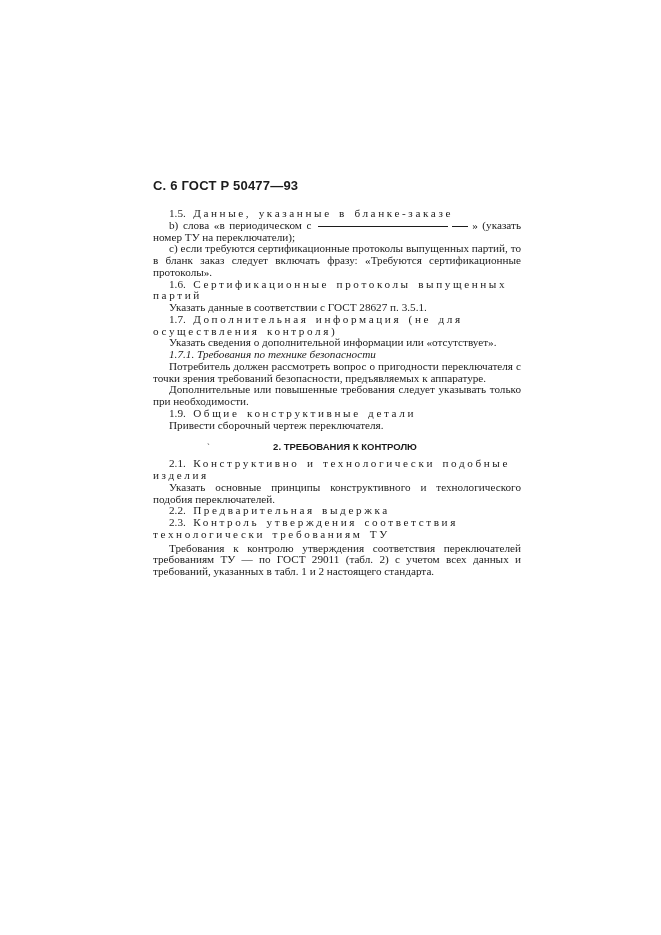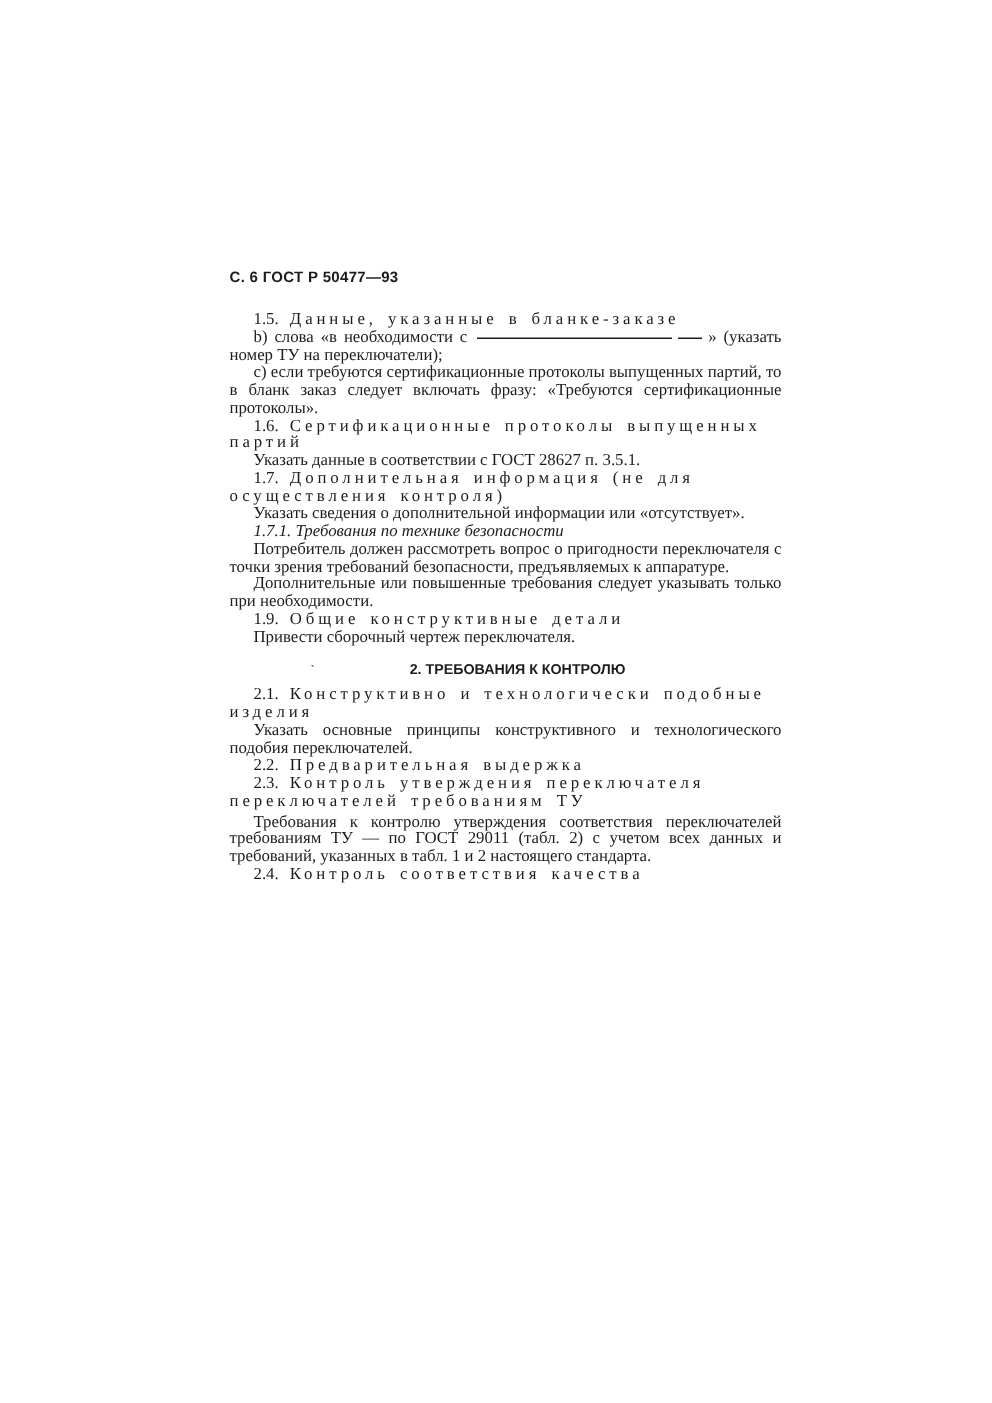--- a/index.html
+++ b/index.html
@@ -17,21 +17,21 @@
     }
     .page {
       position: absolute;
       left: 153px;
       top: 180px;
       width: 368px;
     }
     .running-head {
       font-family: "Liberation Sans", "DejaVu Sans", sans-serif;
       font-weight: bold;
-      font-size: 10px;
+      font-size: 13px;
       letter-spacing: 0.2px;
       margin: 0 0 16px 0;
       line-height: 12px;
       height: 12px;
     }
     .p {
       font-size: 11.2px;
       line-height: 11.75px;
       margin: 0;
       text-align: justify;
@@ -80,21 +80,21 @@
     .gap-small { height: 2px; }
   </style>
 </head>
 <body>
 
 <div class="page">
 
   <div class="running-head">С. 6 ГОСТ Р 50477—93</div>
 
   <p class="p spaced"><span class="num">1.5.</span> <span>Данные, указанные в бланке-заказе</span></p>
-  <p class="p"><span>b) слова «в необходимости с</span> <span class="blank-line"></span><span class="blank-short"></span><span>» (указать номер ТУ на переключатели);</span></p>
+  <p class="p"><span>b) слова «в периодическом с</span> <span class="blank-line"></span><span class="blank-short"></span><span>» (указать номер ТУ на переключатели);</span></p>
   <p class="p">с) если требуются сертификационные протоколы выпущенных партий, то в бланк заказ следует включать фразу: «Требуются сертификационные протоколы».</p>
 
   <p class="p spaced"><span class="num">1.6.</span> <span>Сертификационные протоколы выпущенных партий</span></p>
   <p class="p">Указать данные в соответствии с ГОСТ 28627 п. 3.5.1.</p>
 
   <p class="p spaced"><span class="num">1.7.</span> <span>Дополнительная информация (не для осуществления контроля)</span></p>
   <p class="p">Указать сведения о дополнительной информации или «отсутствует».</p>
 
   <p class="p italic">1.7.1. Требования по технике безопасности</p>
   <p class="p">Потребитель должен рассмотреть вопрос о пригодности переключателя с точки зрения требований безопасности, предъявляемых к аппаратуре.</p>
@@ -107,19 +107,18 @@
   <div class="section-heading">
     <span class="tick-mark">`</span>
     <span>2. ТРЕБОВАНИЯ К КОНТРОЛЮ</span>
   </div>
 
   <p class="p spaced"><span class="num">2.1.</span> <span>Конструктивно и технологически подобные изделия</span></p>
   <p class="p">Указать основные принципы конструктивного и технологического подобия переключателей.</p>
 
   <p class="p spaced"><span class="num">2.2.</span> <span>Предварительная выдержка</span></p>
 
-  <p class="p spaced"><span class="num">2.3.</span> <span>Контроль утверждения переключателя переключателей требованиям ТУ</span></p>
+  <p class="p spaced"><span class="num">2.3.</span> <span>Контроль утверждения соответствия технологически требованиям ТУ</span></p>
   <div class="gap-small"></div>
   <p class="p">Требования к контролю утверждения соответствия переключателей требованиям ТУ — по ГОСТ 29011 (табл. 2) с учетом всех данных и требований, указанных в табл. 1 и 2 настоящего стандарта.</p>
 
-  <p class="p spaced"><span class="num">2.4.</span> <span>Контроль соответствия качества</span></p>
 
 </div>
 
 </body></html>

